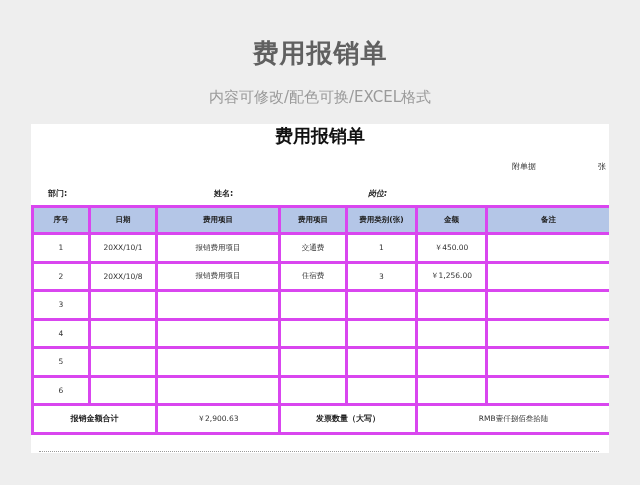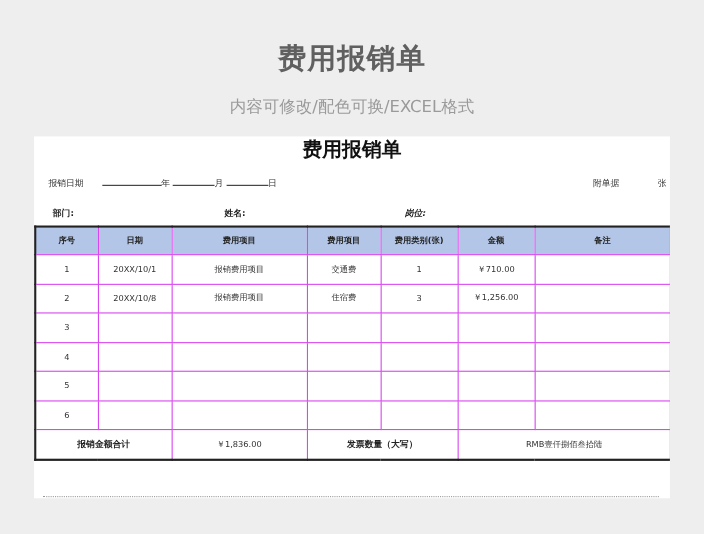--- a/index.html
+++ b/index.html
@@ -5,46 +5,40 @@
   html, body { margin:0; padding:0; }
   body { width:640px; height:485px; background:#eeeeee; position:relative; overflow:hidden; font-family:"DejaVu Sans", sans-serif; }
   .hero-title { position:absolute; left:0; width:640px; top:36px; text-align:center; font-size:26px; font-weight:bold; color:#606060; letter-spacing:1px; }
   .hero-sub { position:absolute; left:0; width:640px; top:88px; text-align:center; font-size:15px; color:#9a9a9a; }
   .sheet { position:absolute; left:31px; top:124px; width:578px; height:329px; background:#ffffff; overflow:hidden; }
   .sheet-title { position:absolute; left:0; width:578px; top:0; text-align:center; font-size:18px; font-weight:bold; color:#111; }
   .meta { position:absolute; font-size:8px; color:#333; white-space:nowrap; }
   .meta.bold { font-weight:bold; color:#222; }
   .blank { display:inline-block; border-bottom:1px solid #333; height:7px; vertical-align:baseline; }
   table { position:absolute; left:0; top:81px; border-collapse:collapse; table-layout:fixed; width:578px; }
-  td { border:1px solid #d946ef; font-size:7.5px; text-align:center; color:#333; padding:0; height:25.5px; overflow:hidden; white-space:nowrap; }
+  td { border:3px solid #d946ef; font-size:7.5px; text-align:center; color:#333; padding:0; height:25.5px; overflow:hidden; white-space:nowrap; }
   tr.head td { background:#b4c6e7; font-weight:bold; color:#222; height:24px; }
   table { border:2px solid #222; }
   td.b { font-weight:bold; color:#222; font-size:8px; }
   .cutoff { position:absolute; top:327px; font-size:8px; color:#666; height:3px; overflow:hidden; }
 </style>
 </head>
 <body>
 
 <div class="hero-title">费用报销单</div>
 <div class="hero-sub">内容可修改/配色可换/EXCEL格式</div>
 
 <div class="sheet">
   <div class="sheet-title">费用报销单</div>
 
-  <div class="meta" style="left:13px; top:37px;">
-    <span>报销日期</span>
-    <span class="blank" style="width:54px; margin-left:14px;"></span><span>年</span>
-    <span class="blank" style="width:38px;"></span><span>月</span>
-    <span class="blank" style="width:38px;"></span><span>日</span>
-  </div>
-  <div class="meta" style="left:508px; top:37px;">附单据</div>
+  <div class="meta" style="left:481px; top:37px;">附单据</div>
   <div class="meta" style="left:567px; top:37px;">张</div>
 
   <div class="meta bold" style="left:17px; top:64px;">部门:</div>
-  <div class="meta bold" style="left:173px; top:64px;">姓名:</div>
+  <div class="meta bold" style="left:183px; top:64px;">姓名:</div>
   <div class="meta bold" style="left:337px; top:64px;font-style:italic;">岗位:</div>
 
   <table>
     <colgroup>
       <col style="width:57px">
         <col style="width:67px">
         <col style="width:123px">
         <col style="width:67px">
         <col style="width:70px">
         <col style="width:70px">
@@ -59,21 +53,21 @@
       <td>费用类别(张)</td>
       <td>金额</td>
       <td>备注</td>
     </tr>
     <tr>
       <td>1</td>
       <td>20XX/10/1</td>
       <td>报销费用项目</td>
       <td>交通费</td>
       <td>1</td>
-      <td>￥710.00</td>
+      <td>￥450.00</td>
       <td></td>
     </tr>
     <tr>
       <td>2</td>
       <td>20XX/10/8</td>
       <td>报销费用项目</td>
       <td>住宿费</td>
       <td>3</td>
       <td>￥1,256.00</td>
       <td></td>
@@ -109,21 +103,21 @@
       <td>6</td>
       <td></td>
       <td></td>
       <td></td>
       <td></td>
       <td></td>
       <td></td>
     </tr>
     <tr>
       <td class="b" colspan="2">报销金额合计</td>
-      <td>￥1,836.00</td>
+      <td>￥2,900.63</td>
       <td class="b" colspan="2">发票数量（大写）</td>
       <td colspan="2">RMB壹仟捌佰叁拾陆</td>
     </tr>
   </tbody>
     </table>
 
   <div class="cutoff" style="left:8px; width:560px; border-top:1px dotted #999;"></div>
 </div>
 
 </body></html>

